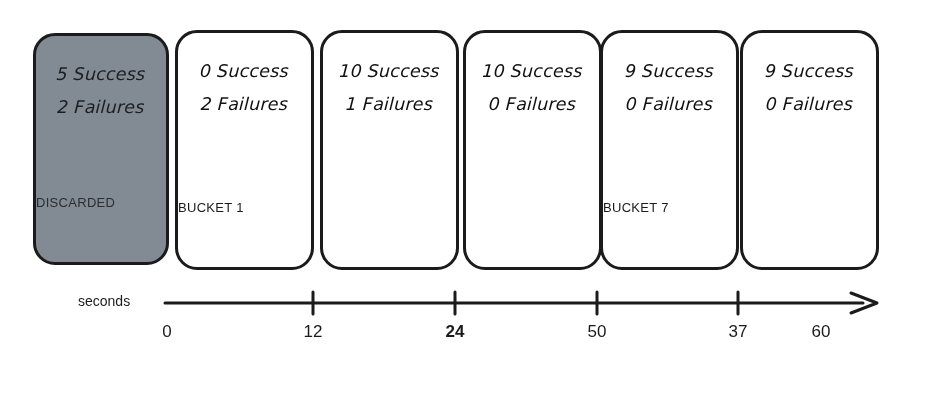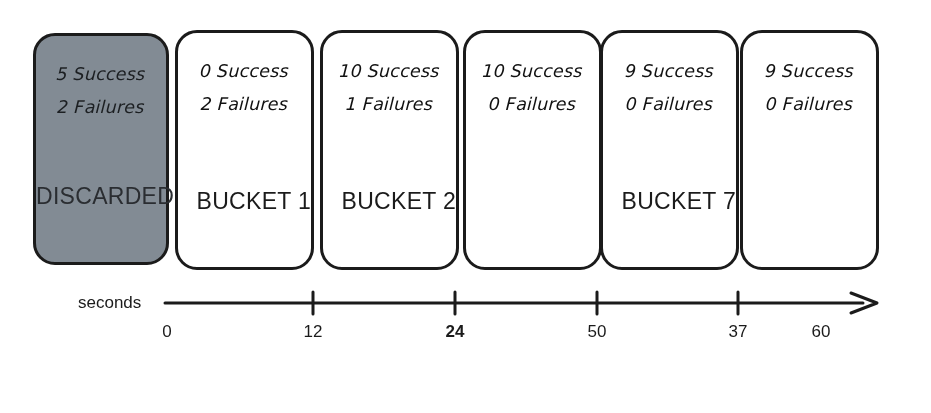--- a/index.html
+++ b/index.html
@@ -64,42 +64,42 @@
     font-size: 17.5px;
     transform: skewX(-3deg);
   }
   .stat-line.failures { margin-top: 15px; }
 
   .bucket-label {
     position: absolute;
     left: 0;
     right: 0;
     bottom: 52px;
-    text-align: right;
+    text-align: left;
     font-family: "Liberation Sans", sans-serif;
-    font-size: 23px;
+    font-size: 13px;
     font-weight: 400;
     color: #1b1b1b;
     letter-spacing: 0.3px;
   }
   .bucket.discarded .bucket-label { color: #2a2d31; }
 
   .axis-layer {
     position: absolute;
     left: 0;
     top: 0;
     width: 931px;
     height: 413px;
     pointer-events: none;
   }
 
   .axis-caption {
     position: absolute;
     font-family: "Liberation Sans", sans-serif;
-    font-size: 17px;
+    font-size: 14px;
     color: #1b1b1b;
     left: 78px;
     top: 293px;
     white-space: nowrap;
   }
 
   .tick-label {
     position: absolute;
     font-family: "Liberation Sans", sans-serif;
     font-size: 17px;
@@ -128,21 +128,20 @@
           <span class="stat-line success">0 Success</span>
           <span class="stat-line failures">2 Failures</span>
         </div>
         <div class="bucket-label">BUCKET 1</div>
       </div>
       <div class="bucket" style="left: 320px; top: 30px; width: 139px; height: 240px;">
         <div class="bucket-stats">
           <span class="stat-line success">10 Success</span>
           <span class="stat-line failures">1 Failures</span>
         </div>
-        <div class="bucket-label">BUCKET 2</div>
       </div>
       <div class="bucket" style="left: 463px; top: 30px; width: 139px; height: 240px;">
         <div class="bucket-stats">
           <span class="stat-line success">10 Success</span>
           <span class="stat-line failures">0 Failures</span>
         </div>
       </div>
       <div class="bucket" style="left: 600px; top: 30px; width: 139px; height: 240px;">
         <div class="bucket-stats">
           <span class="stat-line success">9 Success</span>

